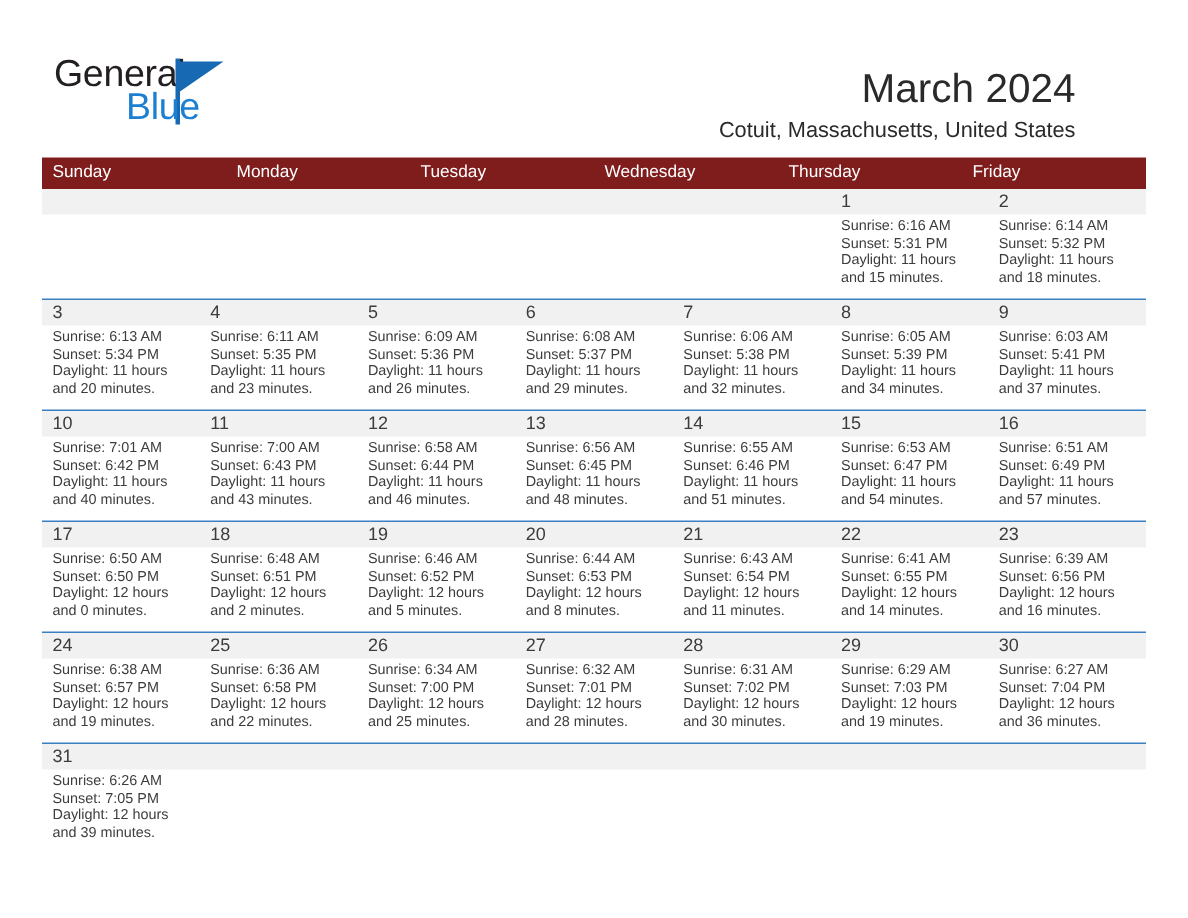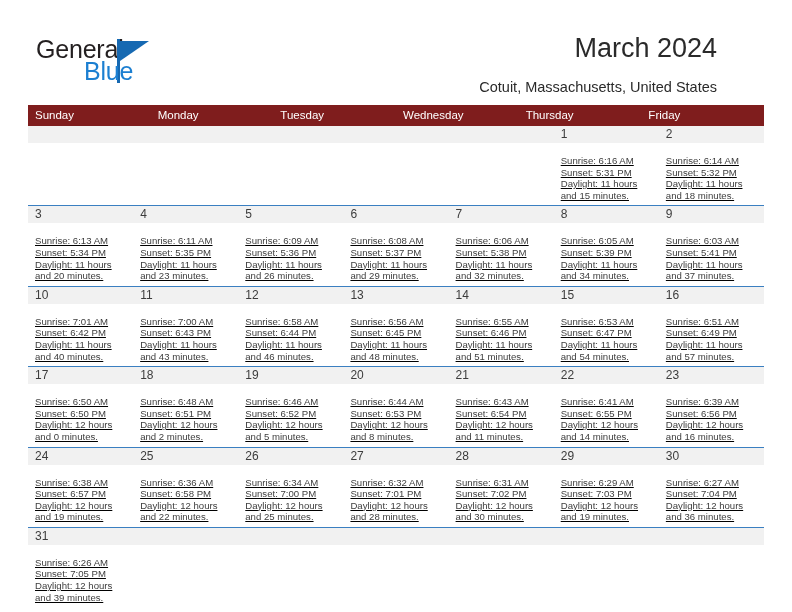--- a/index.html
+++ b/index.html
@@ -67,21 +67,21 @@
     left: 81px;
     top: 3px;
     width: 3px;
     height: 44px;
     background: #1669b2;
   }
 
   .title {
     position: absolute;
     right: 36px;
-    top: 33px;
+    top: 44px;
     font-size: 27px;
     color: #2a2a2a;
     text-align: right;
     white-space: nowrap;
   }
   .subtitle {
     position: absolute;
     right: 36px;
     top: 79px;
     font-size: 14.5px;
@@ -139,22 +139,21 @@
   }
   .daynum {
     position: relative;
     height: 17px;
     line-height: 16px;
     font-size: 12px;
     color: #3c3c3c;
     z-index: 2;
   }
   .lines {
-    margin-top: 12px;
-    text-decoration: underline;
+    margin-top: 2px;
   }
   .lines div {
     font-size: 9.6px;
     line-height: 11.6px;
     color: #3d3d3d;
     white-space: nowrap;
   }
   .cell.empty .daynum { color: transparent; }
   .week.last .cell { min-height: 78px; }
 </style>

